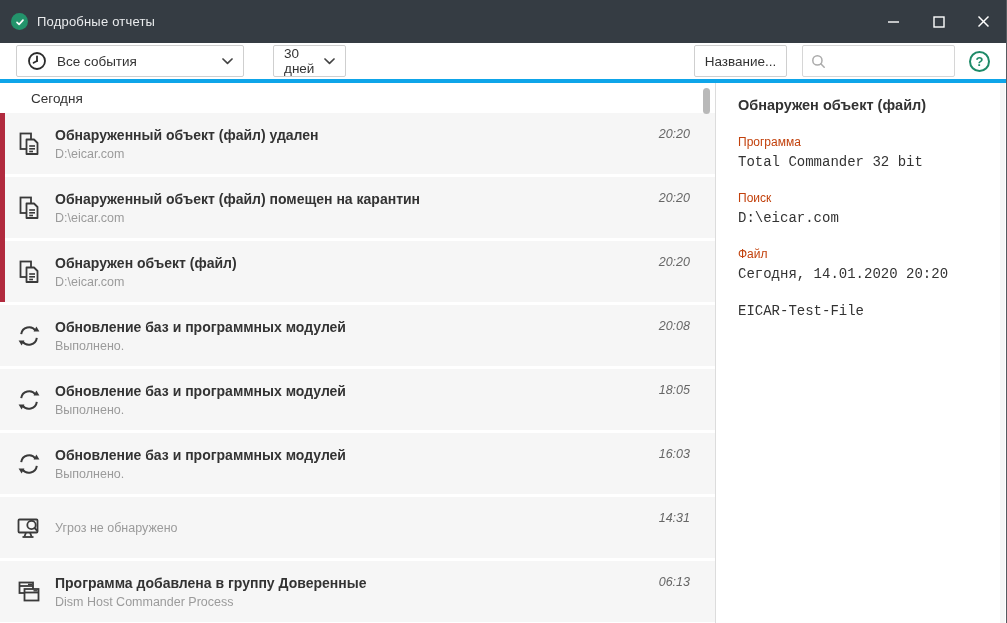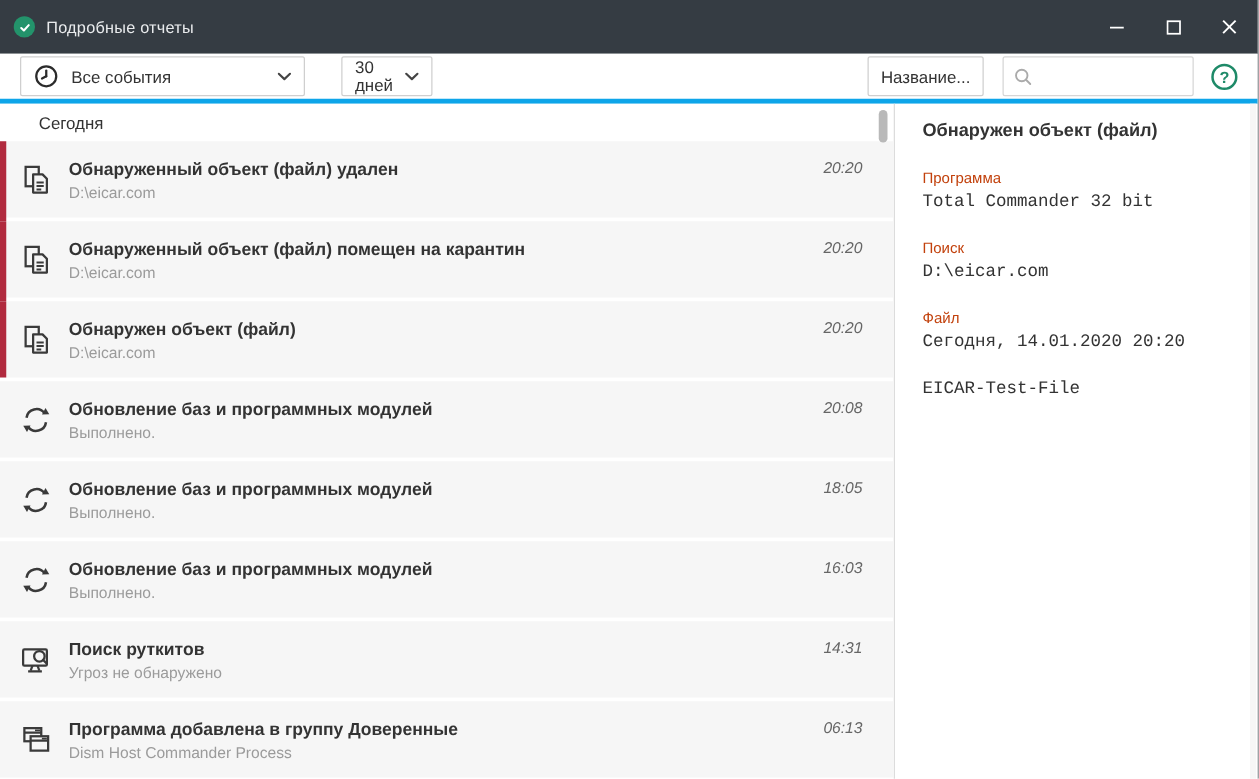--- a/index.html
+++ b/index.html
@@ -243,21 +243,20 @@
           <svg width="28" height="28" viewBox="0 0 28 28">
               <rect x="3.5" y="5.5" width="19" height="13" rx="1" fill="none" stroke="#3a3a3a" stroke-width="1.8"></rect>
               <line x1="11" y1="18.5" x2="9.5" y2="22.5" stroke="#3a3a3a" stroke-width="1.8"></line>
               <line x1="15" y1="18.5" x2="16.5" y2="22.5" stroke="#3a3a3a" stroke-width="1.8"></line>
               <line x1="7.5" y1="23" x2="18.5" y2="23" stroke="#3a3a3a" stroke-width="1.8"></line>
               <circle cx="16.5" cy="11" r="4.2" fill="#f6f6f6" stroke="#3a3a3a" stroke-width="1.8"></circle>
               <line x1="19.5" y1="14" x2="22.3" y2="16.8" stroke="#3a3a3a" stroke-width="1.8" stroke-linecap="round"></line>
             </svg>
         </span>
         <div class="row-text">
-          <div class="row-title">Поиск руткитов</div>
           <div class="row-sub">Угроз не обнаружено</div>
         </div>
         <div class="row-time">14:31</div>
       </div>
 
       <div class="event-row">
         <span class="row-icon">
           <svg width="28" height="28" viewBox="0 0 28 28">
               <rect x="4.5" y="4.5" width="13.5" height="10.5" fill="none" stroke="#3a3a3a" stroke-width="1.8"></rect>
               <line x1="4.5" y1="8" x2="18" y2="8" stroke="#3a3a3a" stroke-width="1.8"></line>

